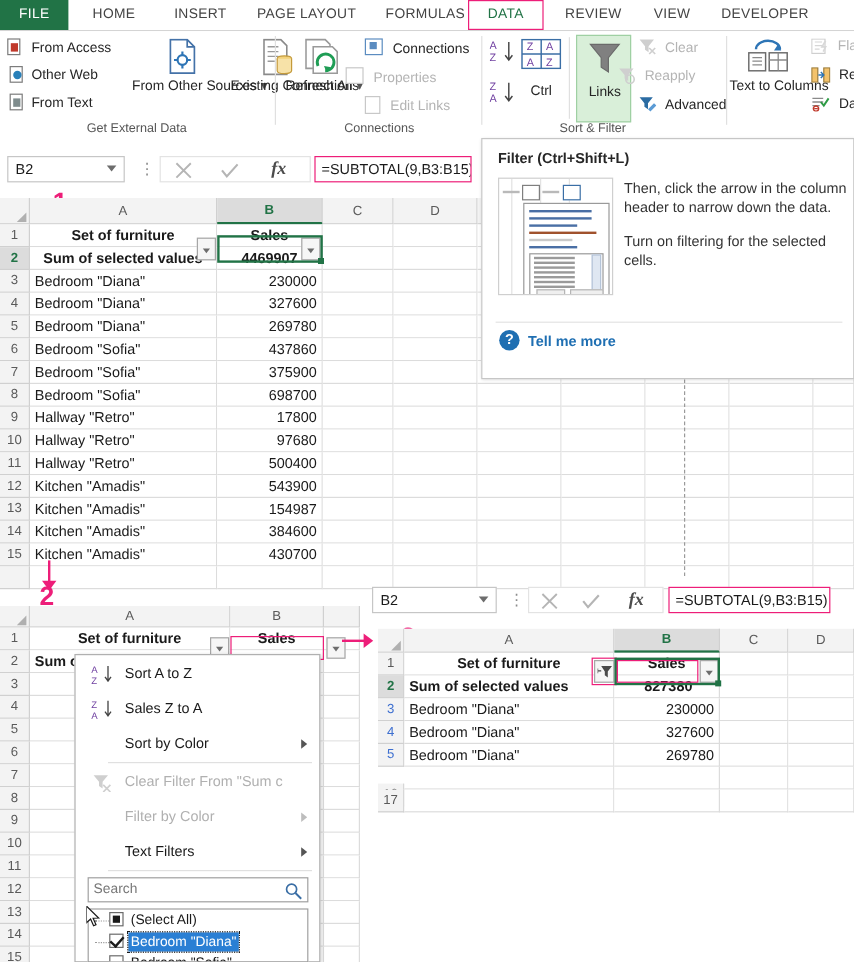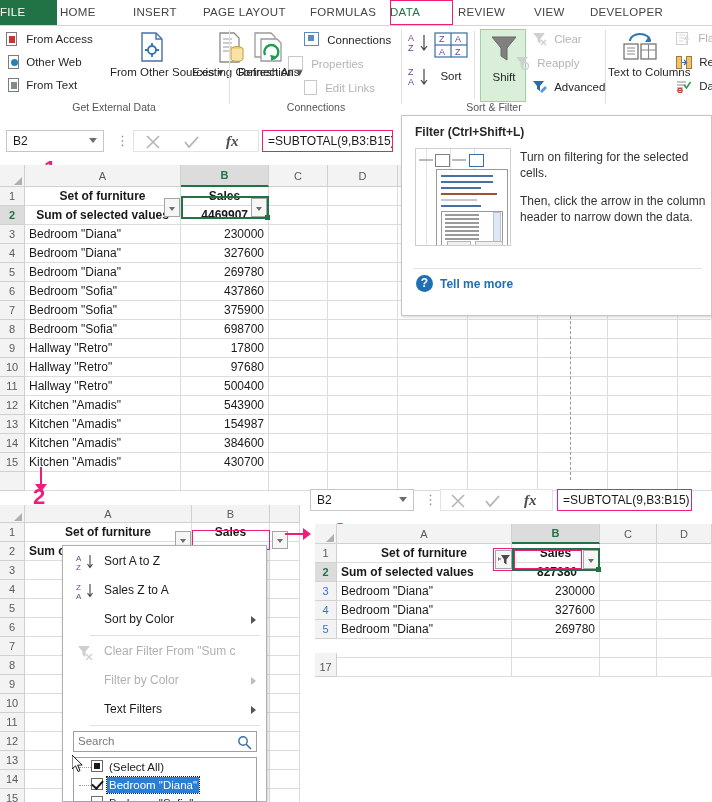--- a/index.html
+++ b/index.html
@@ -3,21 +3,21 @@
 <meta charset="utf-8">
 <style>
   html,body{margin:0;padding:0;}
   body{width:712px;height:802px;background:#fff;font-family:"Liberation Sans",sans-serif;
        font-size:12px;color:#1a1a1a;position:relative;overflow:hidden;}
   .abs{position:absolute;}
 
   
   #tabbar{position:absolute;left:0;top:0;width:712px;height:25px;background:#fff;}
   #tabbar .tab{position:absolute;top:0;height:25px;line-height:25px;font-size:11.5px;
-               color:#444;letter-spacing:.3px;white-space:nowrap;}
+               color:#444;letter-spacing:.3px;text-align:center;white-space:nowrap;}
   #tabbar .tab.file{background:#217346;color:#fff;font-weight:400;}
   #tabbar .tab.active{color:#217346;}
   #tabbar .tab.active .outline{position:absolute;left:0;top:0;right:0;bottom:0;
        border:1.6px solid #ed1e79;box-sizing:border-box;}
   #ribbonsep{position:absolute;left:0;top:25px;width:712px;height:1px;background:#d4d4d4;}
 
   
   #ribbon{position:absolute;left:0;top:26px;width:712px;height:88px;background:#fff;}
   .grp{position:absolute;top:0;height:88px;}
   .grp .gname{position:absolute;bottom:1px;left:0;width:100%;text-align:center;
@@ -246,31 +246,31 @@
     <svg class="ico" style="left:30px;top:6px;" width="34" height="26" viewBox="0 0 34 26">
       <rect x="1" y="1" width="32" height="24" fill="#fff" stroke="#3a6ea5" stroke-width="1.2"></rect>
       <line x1="17" y1="1" x2="17" y2="25" stroke="#3a6ea5" stroke-width="1.2"></line>
       <line x1="1" y1="13" x2="33" y2="13" stroke="#3a6ea5" stroke-width="1.2"></line>
       <text x="5" y="10" font-size="9" font-family="Liberation Sans" fill="#6f3fa0">Z</text>
       <text x="21" y="10" font-size="9" font-family="Liberation Sans" fill="#6f3fa0">A</text>
       <text x="5" y="23" font-size="9" font-family="Liberation Sans" fill="#6f3fa0">A</text>
       <text x="21" y="23" font-size="9" font-family="Liberation Sans" fill="#6f3fa0">Z</text>
     </svg>
     <div class="bigitem" style="left:27px;top:44px;width:40px;">
-      <span>Sort</span>
+      <span>Ctrl</span>
     </div>
 
     <div class="grpdivv" style="left:70px;top:5px;height:68px;"></div>
 
     <div class="abs" style="left:76px;top:3px;width:46px;height:73px;background:#d9efd9;border:1px solid #9fd0a3;box-sizing:border-box;">
       <svg style="position:absolute;left:9px;top:5px;" width="28" height="30" viewBox="0 0 28 30">
         <path d="M2 2 h24 l-9 11 v12 l-6 -4 v-8 z" fill="#808080" stroke="#6a6a6a" stroke-width="1"></path>
       </svg>
       <div class="bigitem" style="left:0;top:41px;width:46px;">
-        <span>Shift</span>
+        <span>Links</span>
       </div>
     </div>
 
     <div class="smallitem dis" style="left:128px;top:6px;">
       <svg style="position:relative;display:inline-block;vertical-align:-3px;" width="15" height="14" viewBox="0 0 15 14">
         <path d="M1 1 h12 l-4.5 5.5 v5 l-3 -2 v-3 z" fill="#cfcfcf"></path>
         <path d="M9 8 l5 5 M14 8 l-5 5" stroke="#cfcfcf" stroke-width="1.4"></path>
       </svg>
       <span style="margin-left:4px;">Clear</span>
     </div>
@@ -573,22 +573,22 @@
       <div class="fkitem" style="top:56px;left:8px;width:34px;background:#9a9a9a;height:1.5px;"></div>
       <div class="fkitem" style="top:60px;left:8px;width:34px;background:#9a9a9a;height:1.5px;"></div>
       <div class="fkitem" style="top:64px;left:8px;width:34px;background:#9a9a9a;height:1.5px;"></div>
       <div class="fkitem" style="top:68px;left:8px;width:34px;background:#9a9a9a;height:1.5px;"></div>
       <div style="position:absolute;left:56px;top:42px;width:6px;height:32px;background:#dfe7f2;border:1px solid #b5c4d8;"></div>
       <div style="position:absolute;left:10px;top:71px;width:22px;height:5px;border:1px solid #b5b5b5;background:#efefef;"></div>
       <div style="position:absolute;left:38px;top:71px;width:26px;height:5px;border:1px solid #b5b5b5;background:#efefef;"></div>
     </div>
   </div>
   <div class="tt-body">
+    <p>Then, click the arrow in the column header to narrow down the data.</p>
     <p>Turn on filtering for the selected cells.</p>
-    <p>Then, click the arrow in the column header to narrow down the data.</p>
   </div>
   <div class="tt-rule"></div>
   <div class="tt-q">?</div>
   <div class="tt-more">Tell me more</div>
 </div>
 
 <div class="arrowline" style="left:40px;top:467px;width:2px;height:18px;"></div>
 <div class="arrowhead" style="left:35px;top:484px;border-left:6px solid transparent;border-right:6px solid transparent;border-top:8px solid #ed1e79;"></div>
 <div class="marker" style="left:33px;top:484px;">2</div>
 

